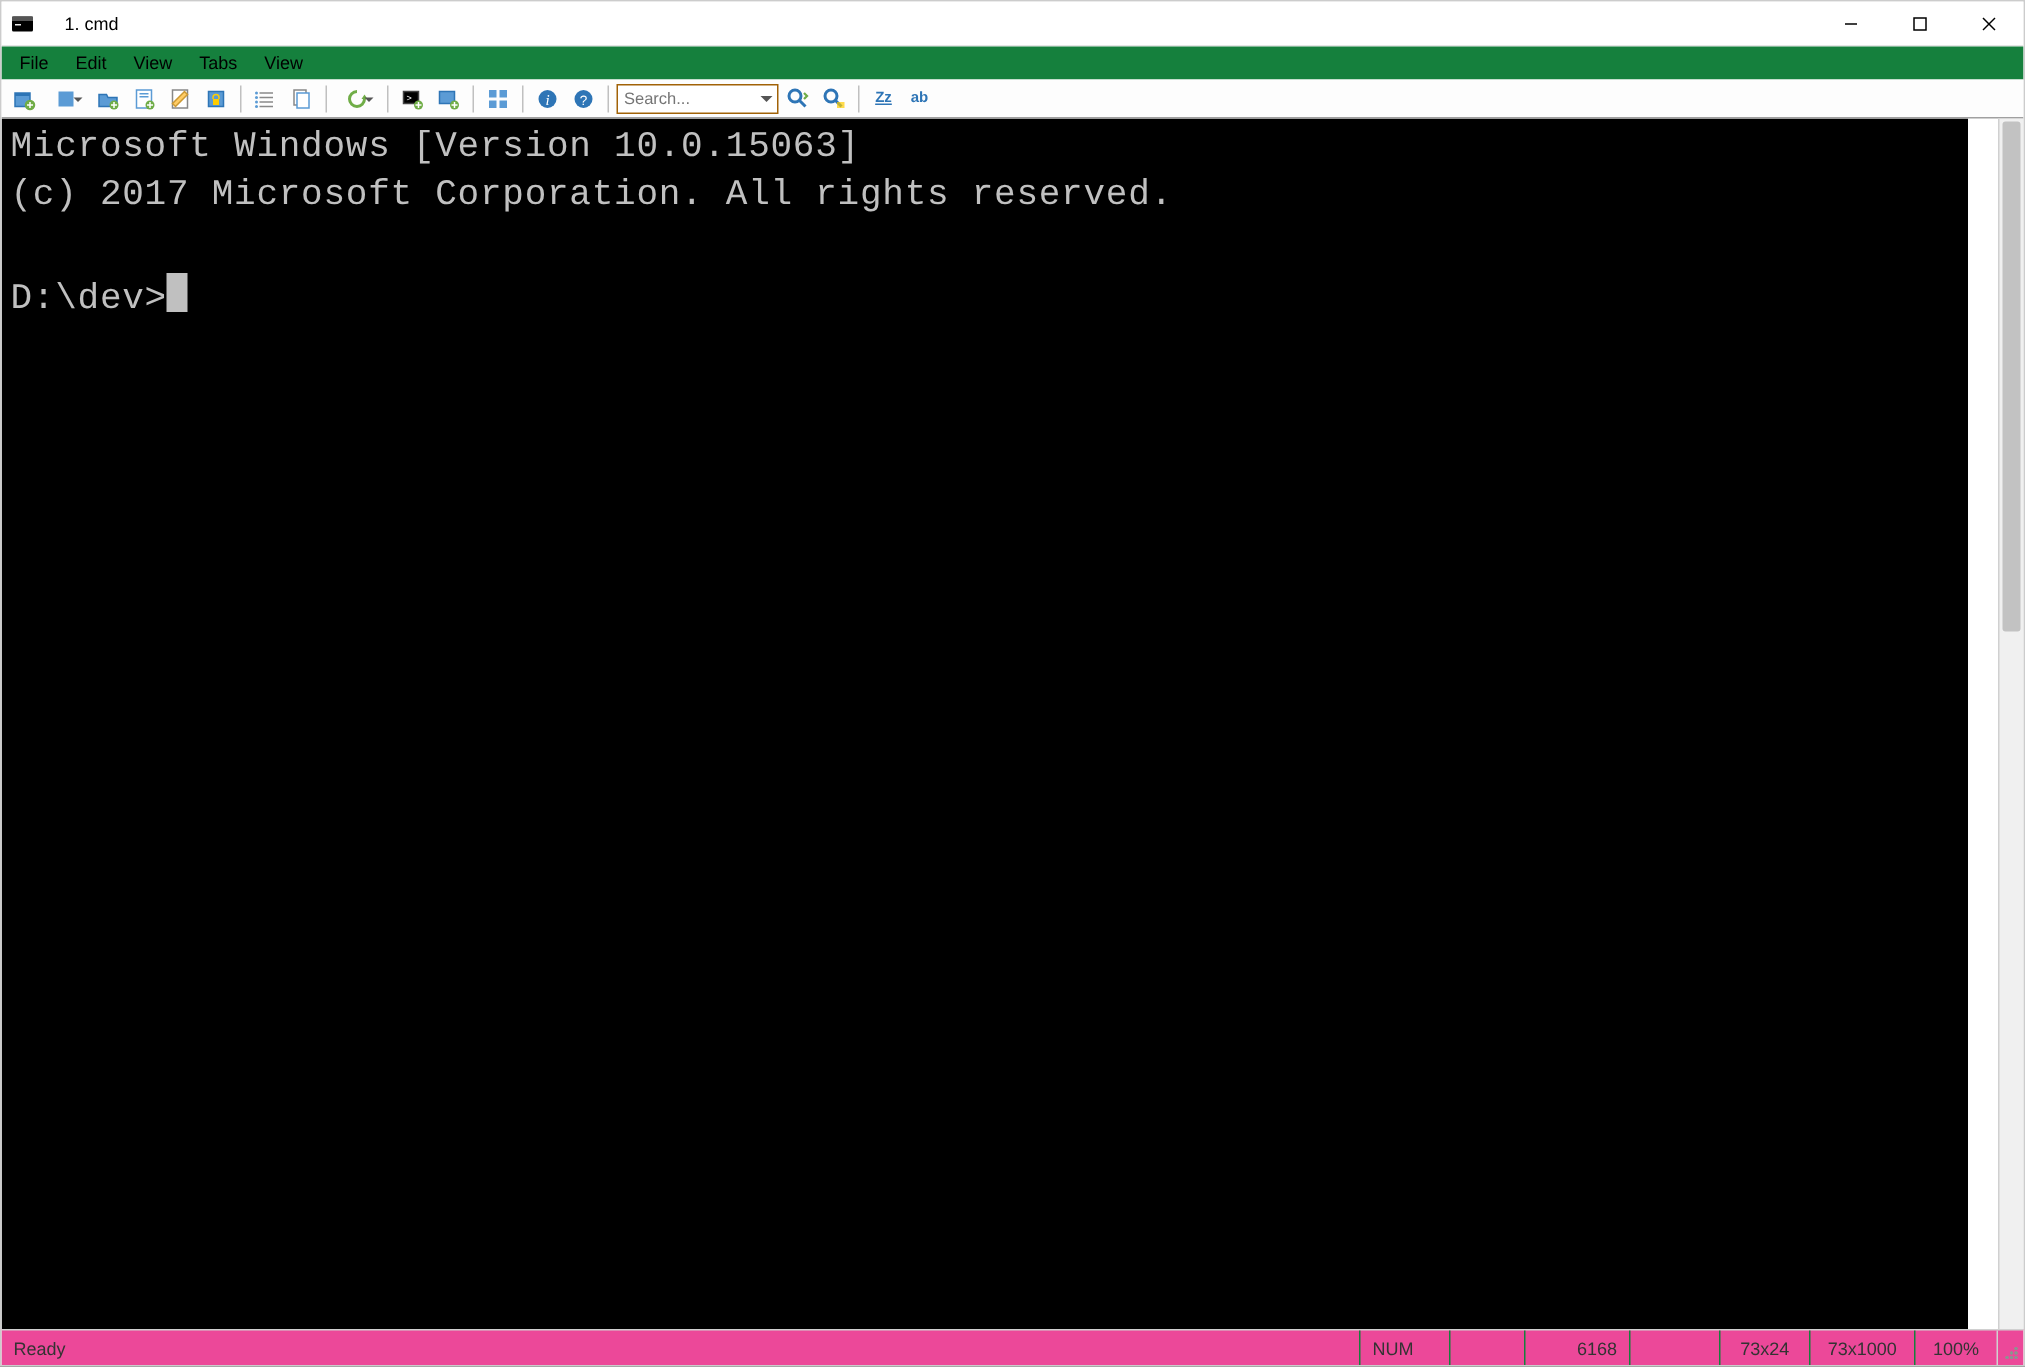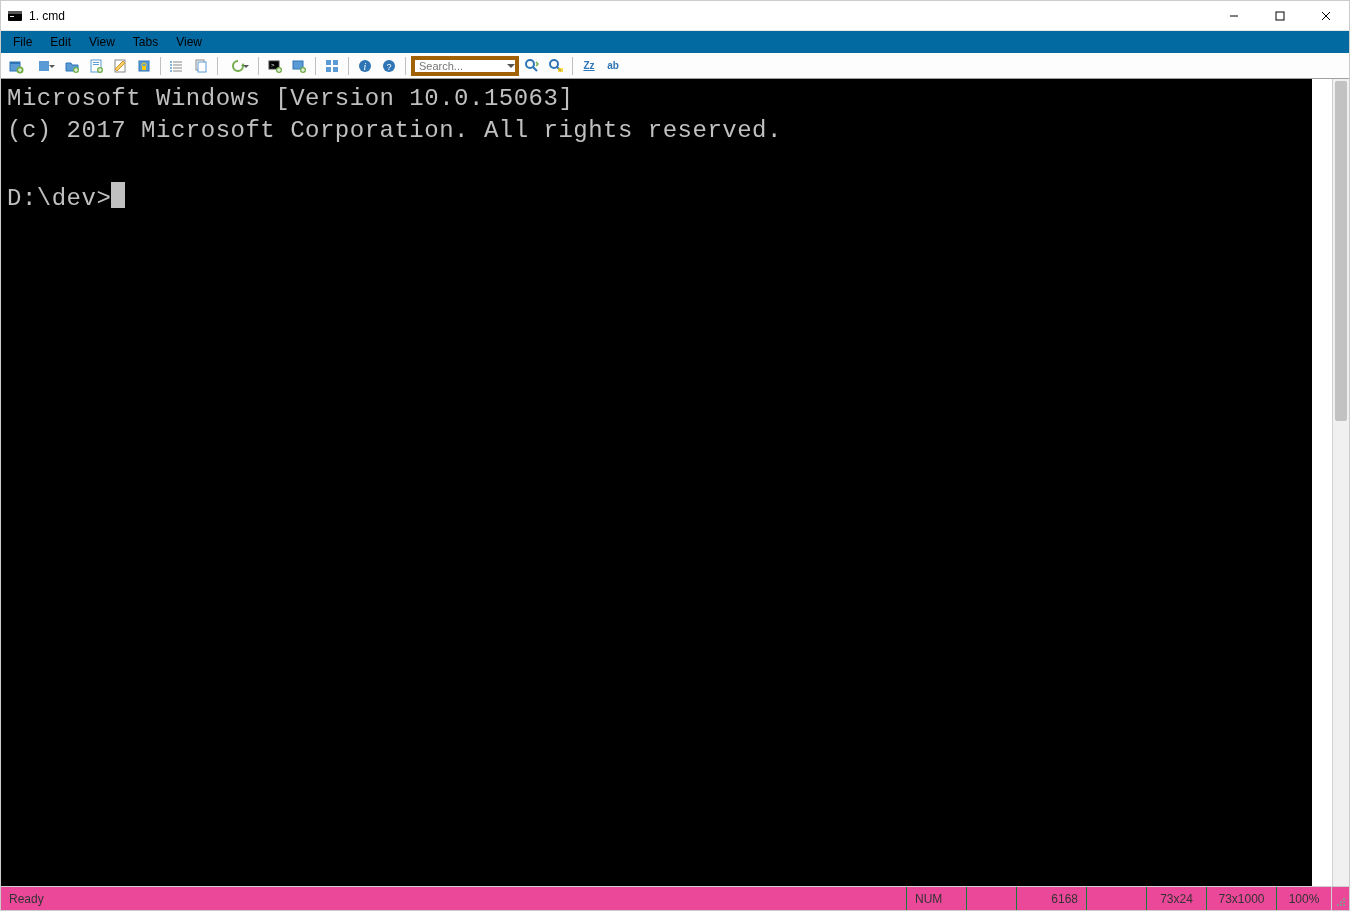--- a/index.html
+++ b/index.html
@@ -21,41 +21,41 @@
   .titlebar {
     height:30px;
     background:#fff;
     display:flex;
     align-items:center;
     justify-content:space-between;
     padding-left:6px;
     border-bottom:1px solid #e5e5e5;
     user-select:none;
   }
-  .titlebar-left { display:flex; align-items:center; gap:6px; }
+  .titlebar-left { display:flex; align-items:center; gap:20px; }
   .title-icon {
     width:16px; height:16px;
     display:flex; align-items:center; justify-content:center;
   }
   .title-text { font-size:12px; color:#000; }
   .win-buttons { display:flex; height:100%; }
   .win-btn {
     width:46px; height:30px;
     display:flex; align-items:center; justify-content:center;
     color:#000;
   }
 
   
   .menubar {
     height:22px;
     display:flex;
     align-items:center;
     padding:0 4px;
     gap:2px;
-    background:#0369a1;
+    background:#15803d;
   }
   .menu-item {
     padding:2px 8px;
     font-size:12px;
   }
 
   
   .toolbar {
     height:26px;
     display:flex;
@@ -79,21 +79,21 @@
     transform:translateY(-1px);
   }
   .tool-sep {
     width:1px; height:18px;
     background:#c0c0c0;
     margin:0 3px;
   }
   .search-box {
     height:20px;
     width:108px;
-    border:4px solid #a16207;
+    border:1px solid #a16207;
     background:#fff;
     font-size:11px;
     color:#7a7a7a;
     padding:0 4px;
     outline:none;
     position:relative;
   }
   .search-wrap { position:relative; display:flex; align-items:center; }
   .search-wrap::after{
     content:"";

